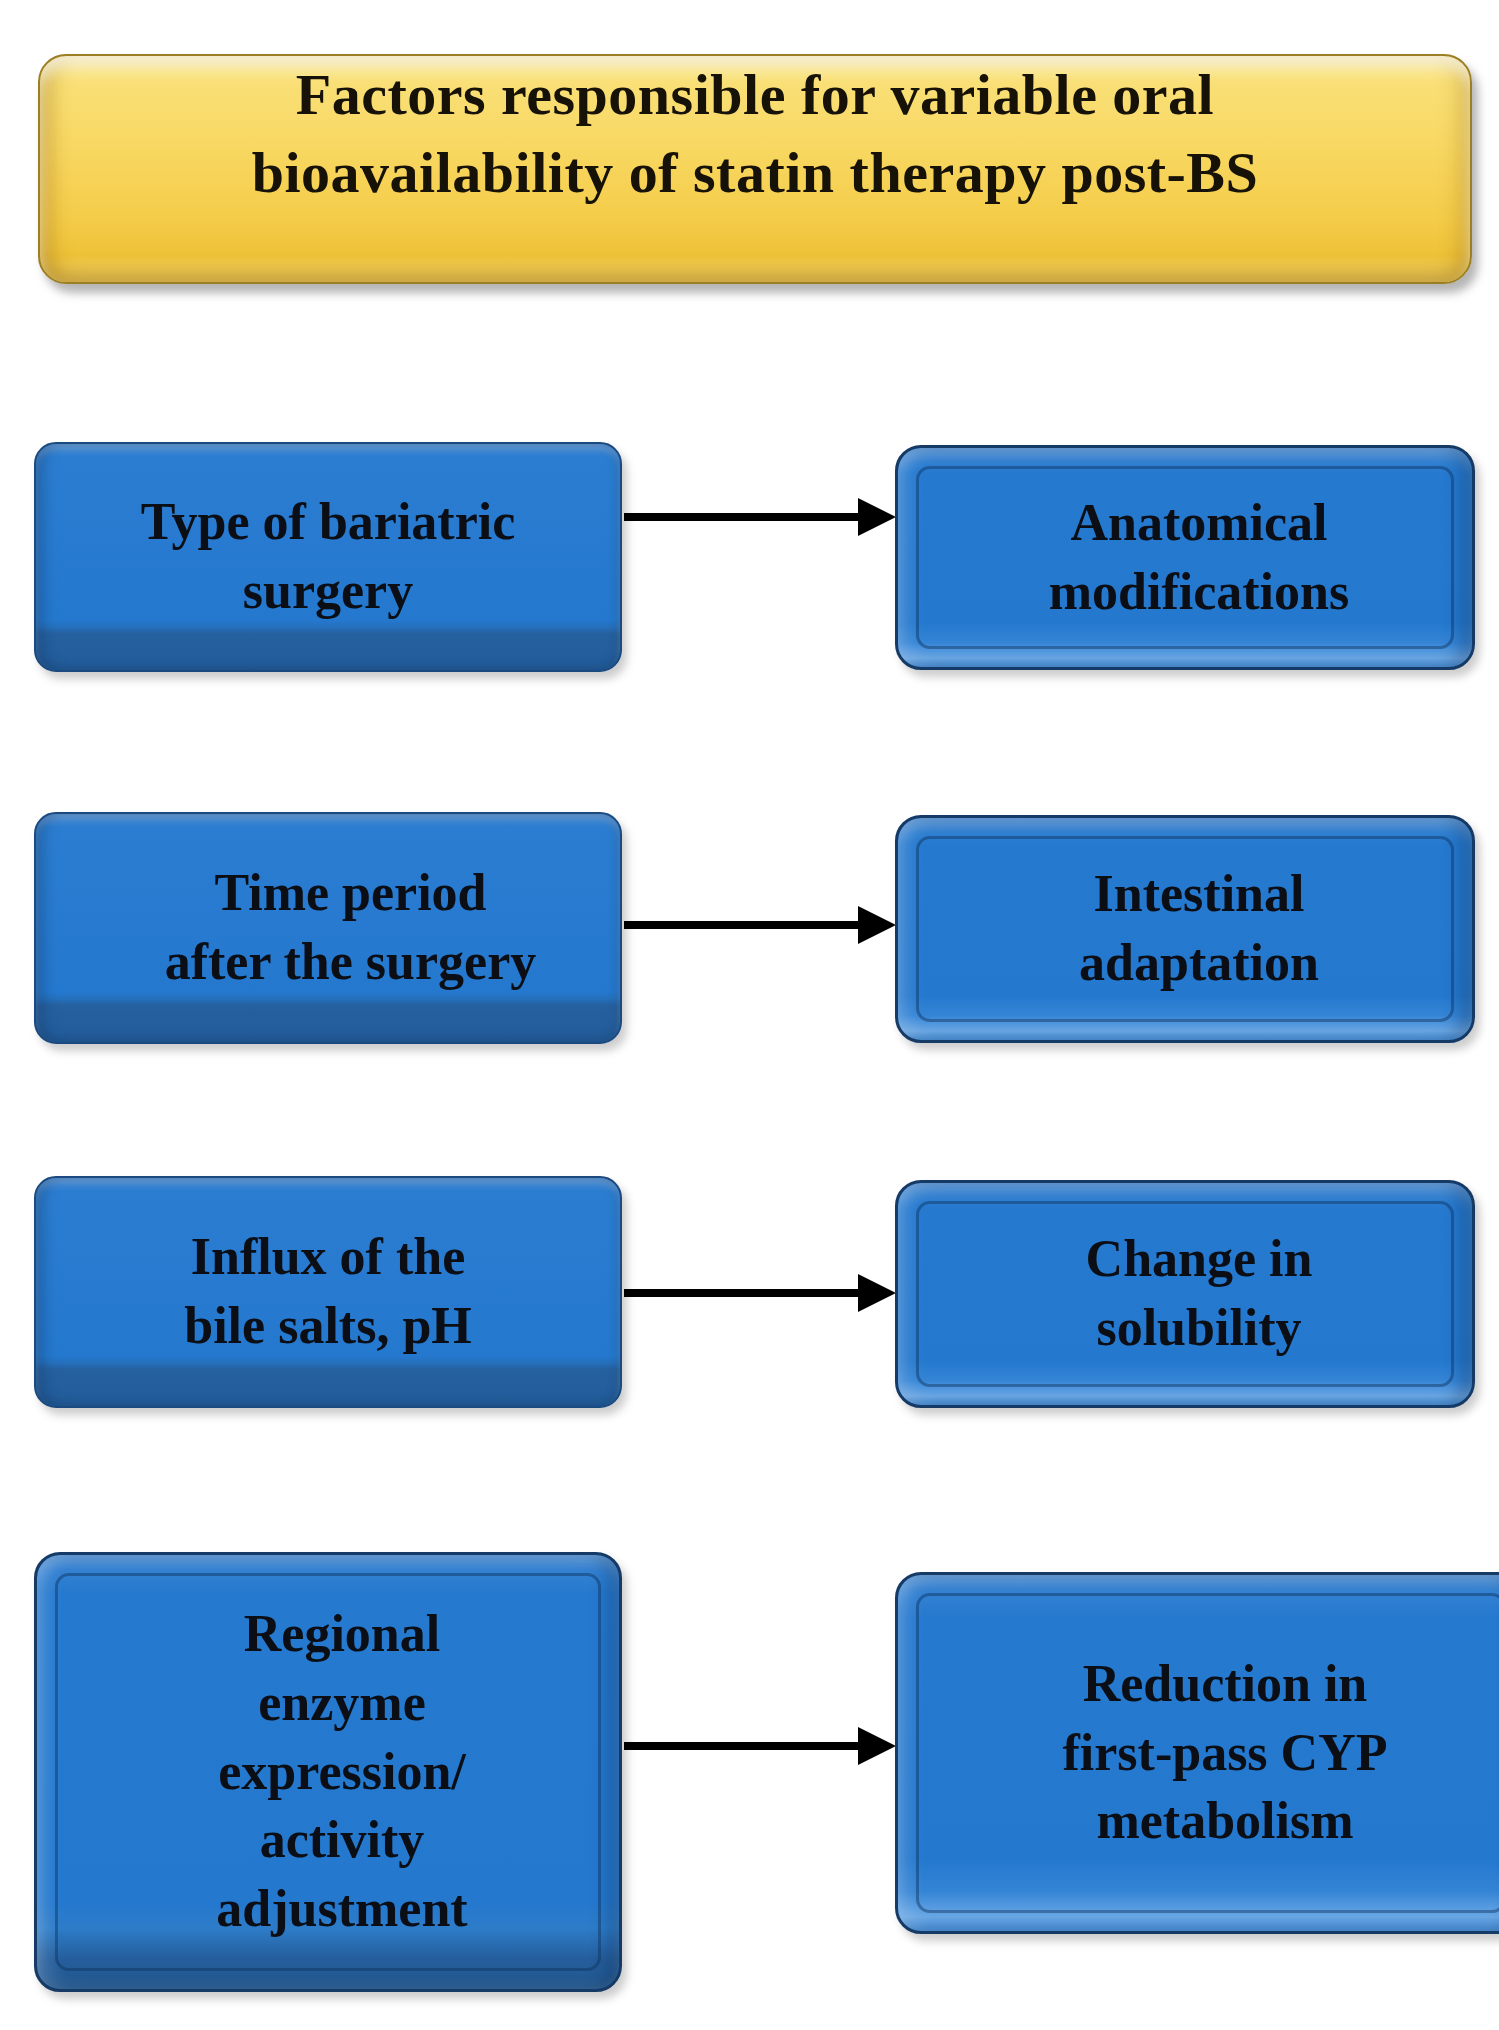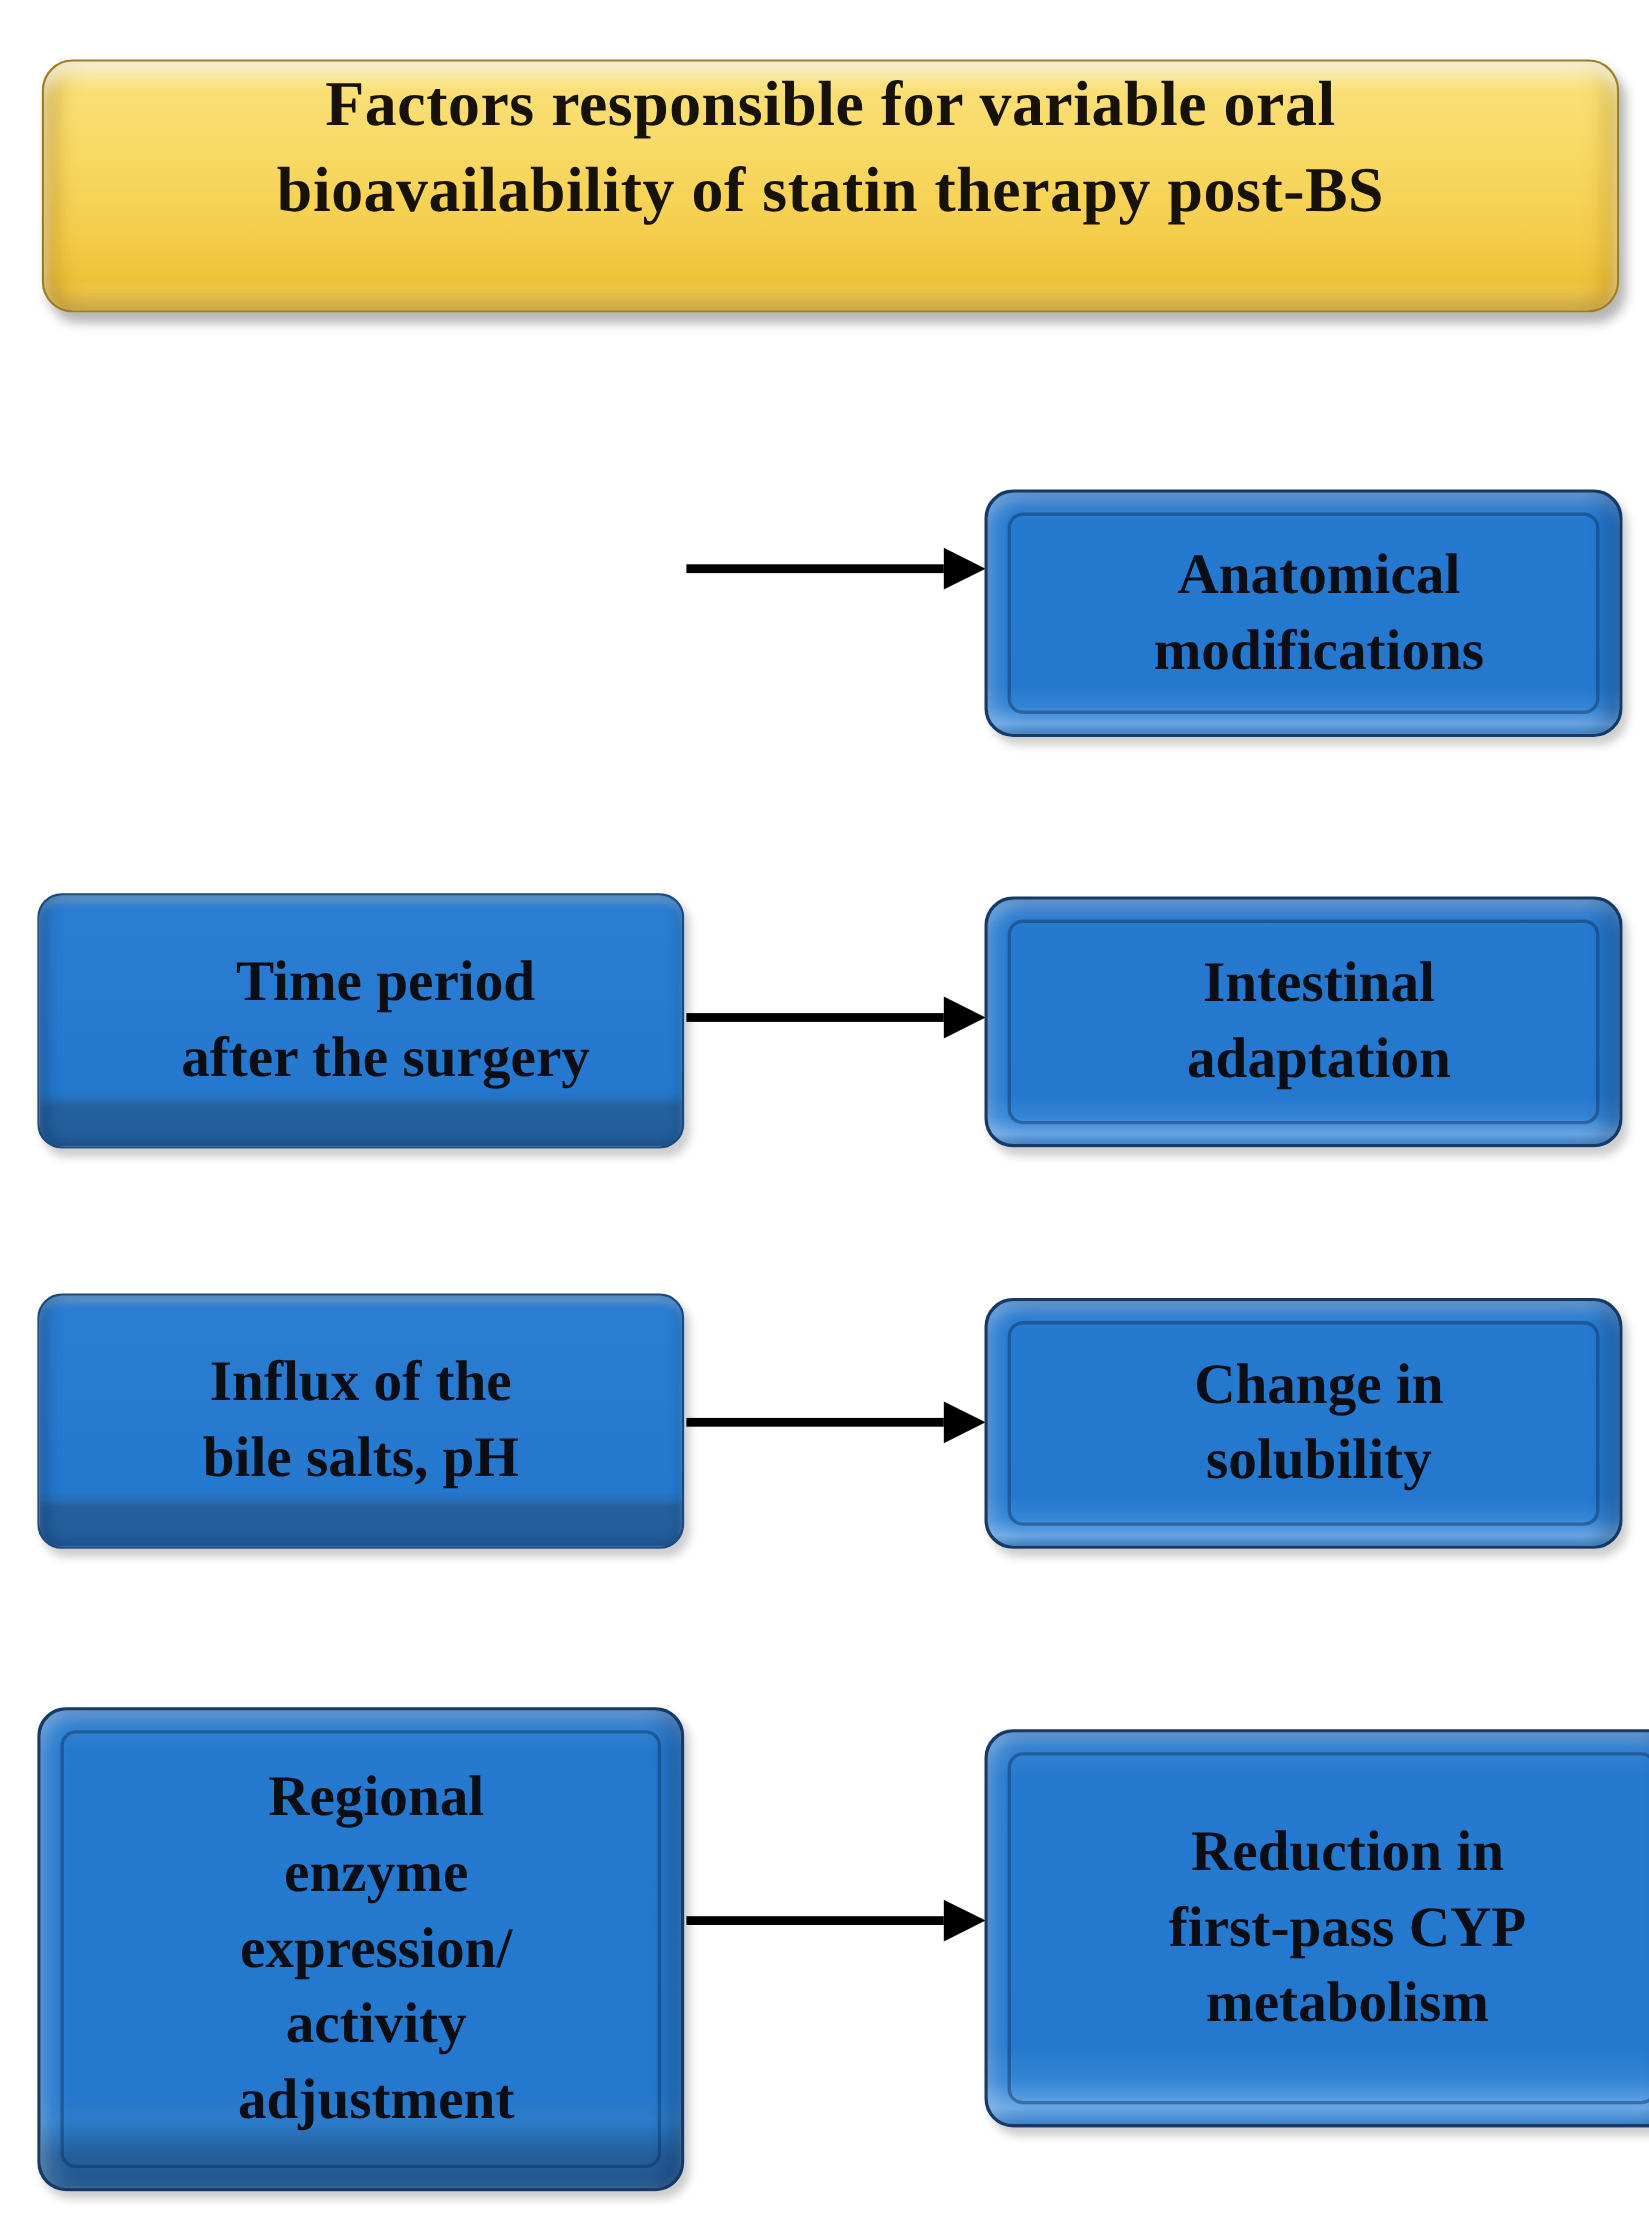--- a/index.html
+++ b/index.html
@@ -132,20 +132,24 @@
 </head>
 <body>
 
 <div id="page">
 
   <div class="title-box">
     <div class="title-text">Factors responsible for variable oral
 bioavailability of statin therapy post-BS</div>
   </div>
 
+  <div class="bbox box-cause r1-cause">
+    <div class="bbox-text">Type of bariatric
+surgery</div>
+  </div>
   <div class="arrow arrow-1"></div>
   <div class="bbox box-effect r1-effect">
     <div class="bbox-text">Anatomical
 modifications</div>
   </div>
 
   <div class="bbox box-cause r2-cause">
     <div class="bbox-text">Time period
 after the surgery</div>
   </div>

